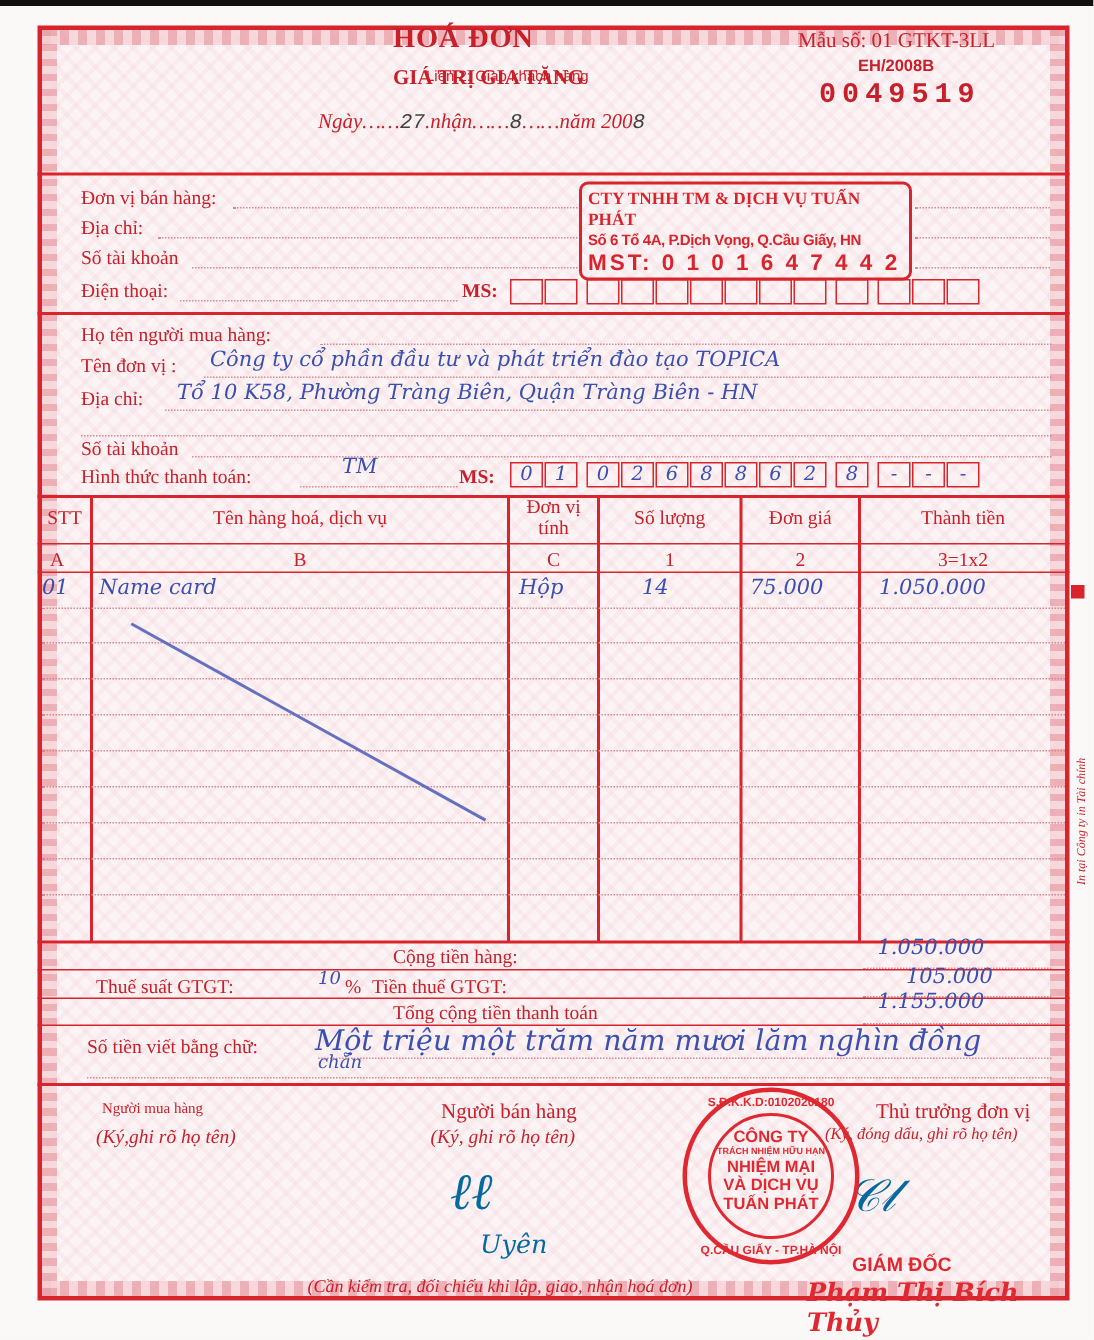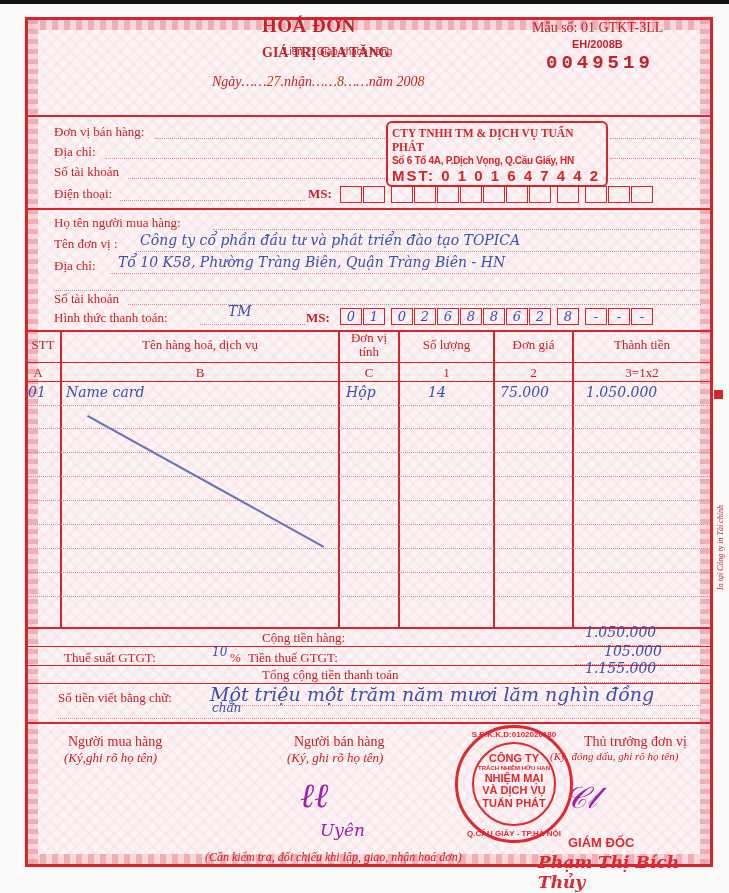--- a/index.html
+++ b/index.html
@@ -25,21 +25,21 @@
   .guilloche-left { position:absolute; left:0; top:0; bottom:0; width:10px;
     background:repeating-linear-gradient(0deg, #e9a0a8 0 5px, #f6d2d6 5px 10px); opacity:.8; }
   .guilloche-right { position:absolute; right:0; top:0; bottom:0; width:10px;
     background:repeating-linear-gradient(0deg, #e9a0a8 0 5px, #f6d2d6 5px 10px); opacity:.8; }
 
   .abs { position:absolute; }
   .title1 { left:262px; top:15px; font-size:19px; font-weight:bold; letter-spacing:0.5px; }
   .title2 { left:262px; top:45px; font-size:14px; font-weight:bold; }
   .title3 { left:284px; top:46px; font-size:10px; font-family:"Liberation Sans", sans-serif; }
   .date-line { left:212px; top:74px; font-size:14px; font-style:italic; white-space:nowrap; }
-  .hand { color:#c2410c; font-family:Liberation Serif, serif; font-style:italic; }
+  .hand { color:#404040; font-family:Liberation Mono, monospace; font-style:italic; }
   .mau-so { left:532px; top:20px; font-size:14px; }
   .ky-hieu { left:572px; top:38px; font-size:11px; font-weight:bold; font-family:"Liberation Sans", sans-serif; }
   .so-hd { left:546px; top:52px; font-size:19px; font-weight:bold; letter-spacing:4px; font-family:"Liberation Mono", monospace; }
 
   .hline { position:absolute; left:25px; width:688px; height:2px; background:#d8242c; }
   .vline { position:absolute; width:2px; background:#d8242c; }
   .dotline { position:absolute; border-bottom:1px dotted #d88890; height:0; }
 
   .lbl { position:absolute; font-size:13px; white-space:nowrap; }
   .val { position:absolute; font-size:14px; white-space:nowrap; color:#3a4fb0; font-style:italic; font-family:"DejaVu Serif", serif; }
@@ -75,21 +75,21 @@
     font-family:"Liberation Sans", sans-serif; font-weight:bold; text-align:center;
   }
   .round-stamp .inner { position:absolute; left:14px; top:14px; width:84px; height:84px; border-radius:50%;
     border:2px solid #e02830; box-sizing:border-box; padding-top:8px; line-height:1.15; }
   .round-stamp .r1 { font-size:11px; }
   .round-stamp .r2 { font-size:6px; }
   .round-stamp .r3 { font-size:11px; }
   .round-stamp .rim-top { position:absolute; left:0; top:2px; width:100%; font-size:8px; }
   .round-stamp .rim-bot { position:absolute; left:0; bottom:2px; width:100%; font-size:8px; }
 
-  .sig { position:absolute; color:#a21caf; font-family:"DejaVu Serif", serif; font-style:italic; }
+  .sig { position:absolute; color:#0369a1; font-family:"DejaVu Serif", serif; font-style:italic; }
   .director-title { position:absolute; left:568px; top:835px; font-size:13px; font-weight:bold;
     font-family:"Liberation Sans", sans-serif; color:#e02830; }
   .director-name { position:absolute; left:538px; top:852px; font-size:17px; font-weight:bold; font-style:italic;
     font-family:"DejaVu Serif", serif; color:#e02830; }
   .footer-note { position:absolute; left:205px; top:850px; font-size:12px; font-style:italic; white-space:nowrap; }
 </style>
 </head>
 <body>
 
 <div class="topbar"></div>
@@ -256,21 +256,21 @@
 <div class="dotline" style="left:575px;top:682px;width:126px;"></div>
 <div class="hline" style="top:683px;height:1px;"></div>
 
 <div class="lbl" style="left:58px;top:690px;">Số tiền viết bằng chữ:</div>
 <div class="val" style="left:210px;top:683px;font-size:19px;">Một triệu một trăm năm mươi lăm nghìn đồng</div>
 <div class="dotline" style="left:212px;top:705px;width:489px;"></div>
 <div class="val" style="left:212px;top:701px;font-size:12px;">chẵn</div>
 <div class="dotline" style="left:58px;top:718px;width:643px;"></div>
 <div class="hline" style="top:722px;"></div>
 
-<div class="lbl" style="left:68px;top:734px;font-size:14px;">Người mua hàng</div>
+<div class="lbl" style="left:68px;top:734px;font-size:10px;">Người mua hàng</div>
 <div class="lbl" style="left:64px;top:750px;font-style:italic;">(Ký,ghi rõ họ tên)</div>
 <div class="lbl" style="left:294px;top:734px;font-size:14px;">Người bán hàng</div>
 <div class="lbl" style="left:287px;top:750px;font-style:italic;">(Ký, ghi rõ họ tên)</div>
 <div class="sig" style="left:300px;top:775px;font-size:34px;">ℓℓ</div>
 <div class="sig" style="left:320px;top:820px;font-size:17px;">Uyên</div>
 <div class="lbl" style="left:584px;top:734px;font-size:14px;">Thủ trưởng đơn vị</div>
 <div class="lbl" style="left:550px;top:750px;font-style:italic;font-size:11px;">(Ký, đóng dấu, ghi rõ họ tên)</div>
 <div class="sig" style="left:565px;top:780px;font-size:30px;">𝒞𝓁</div>
 
 <div class="round-stamp">

